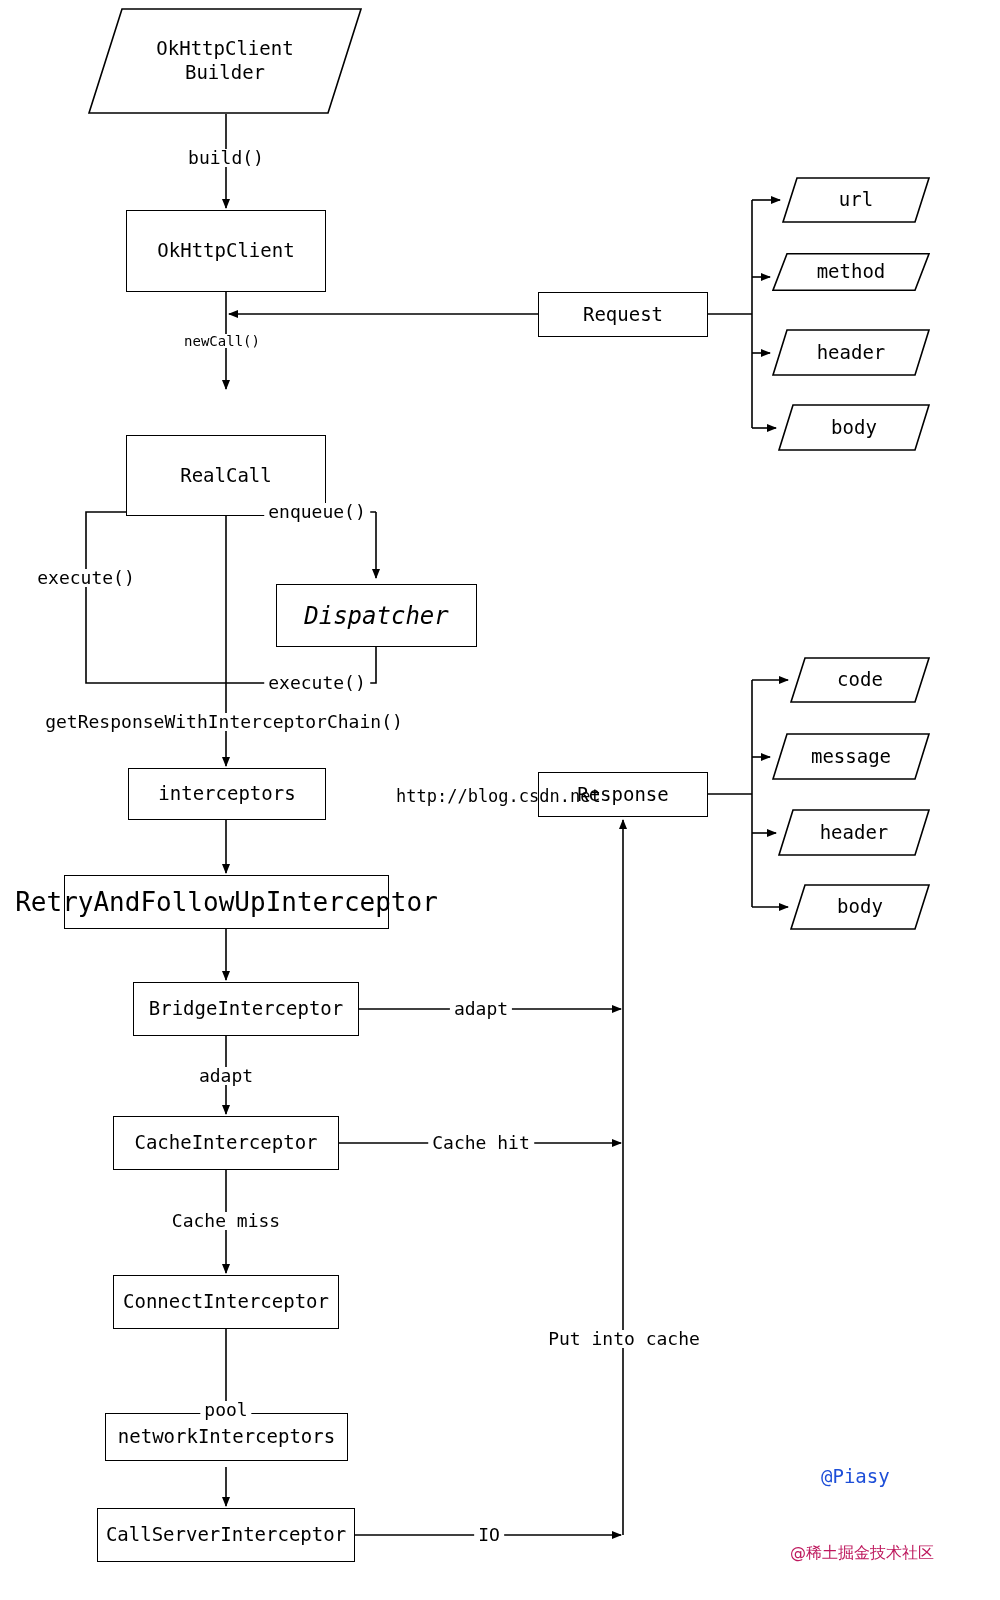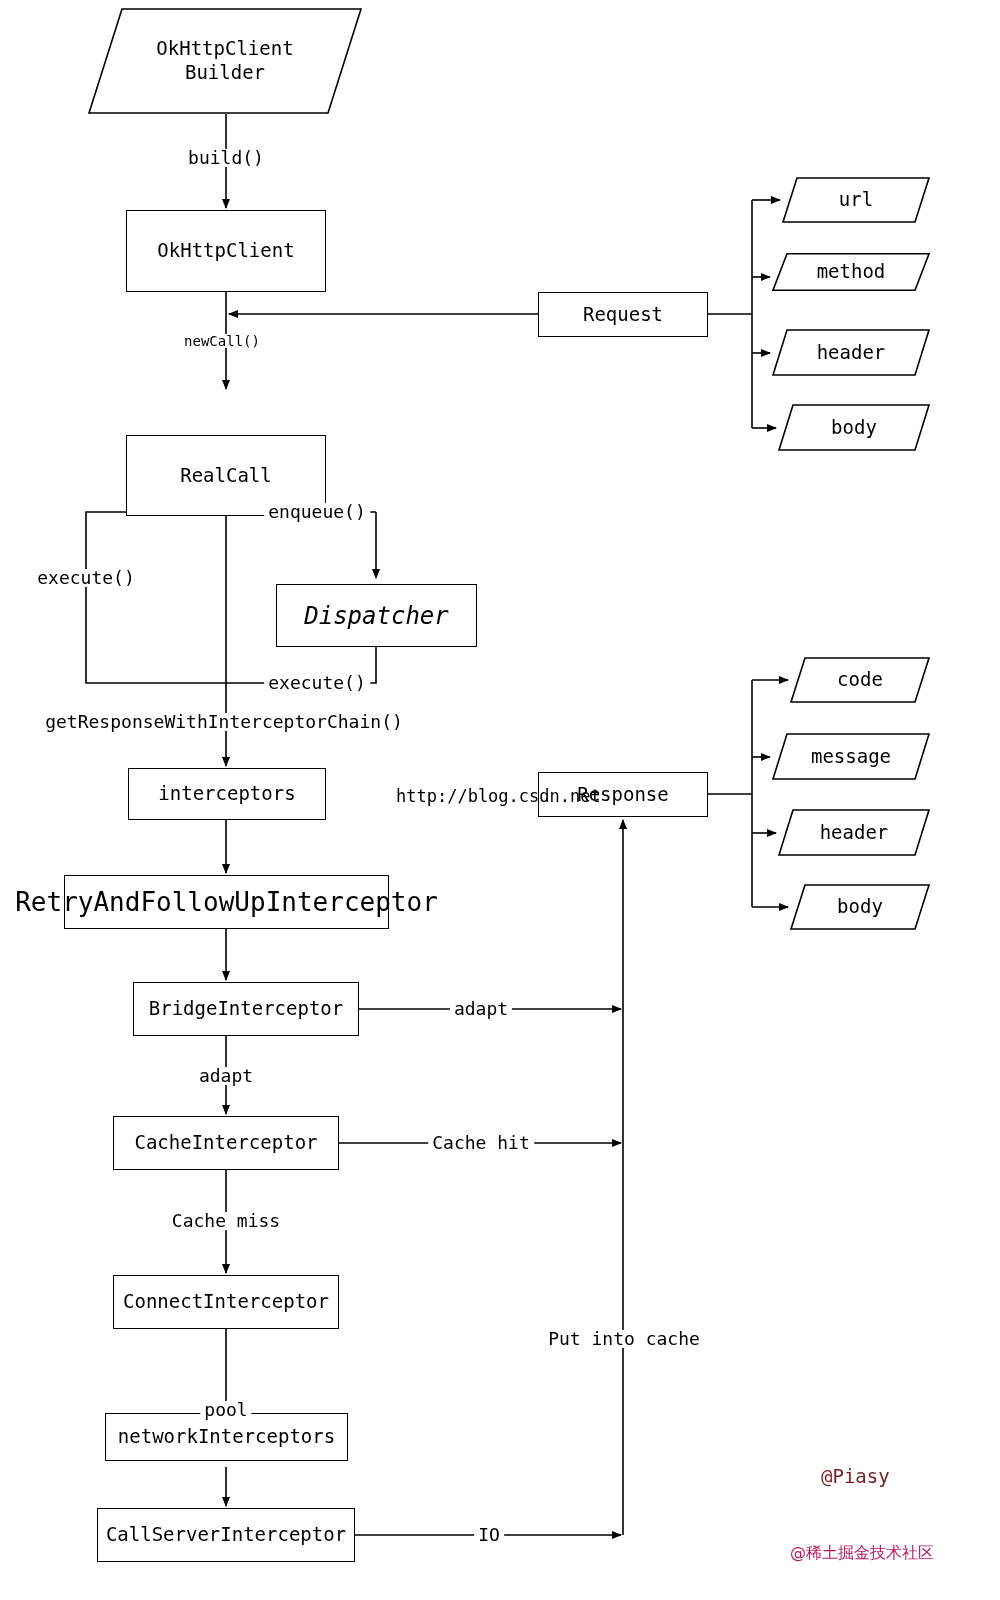--- a/index.html
+++ b/index.html
@@ -56,21 +56,21 @@
     white-space: pre;
     line-height: 1;
   }
   .watermark {
     position: absolute;
     color: #000000;
     white-space: pre;
   }
   .credit {
     position: absolute;
-    color: #7f1d1d;
+    color: #1d4ed8;
     white-space: pre;
   }
   .credit-cn {
     position: absolute;
     color: #be185d;
     white-space: pre;
   }
 </style>
 </head>
 <body>

